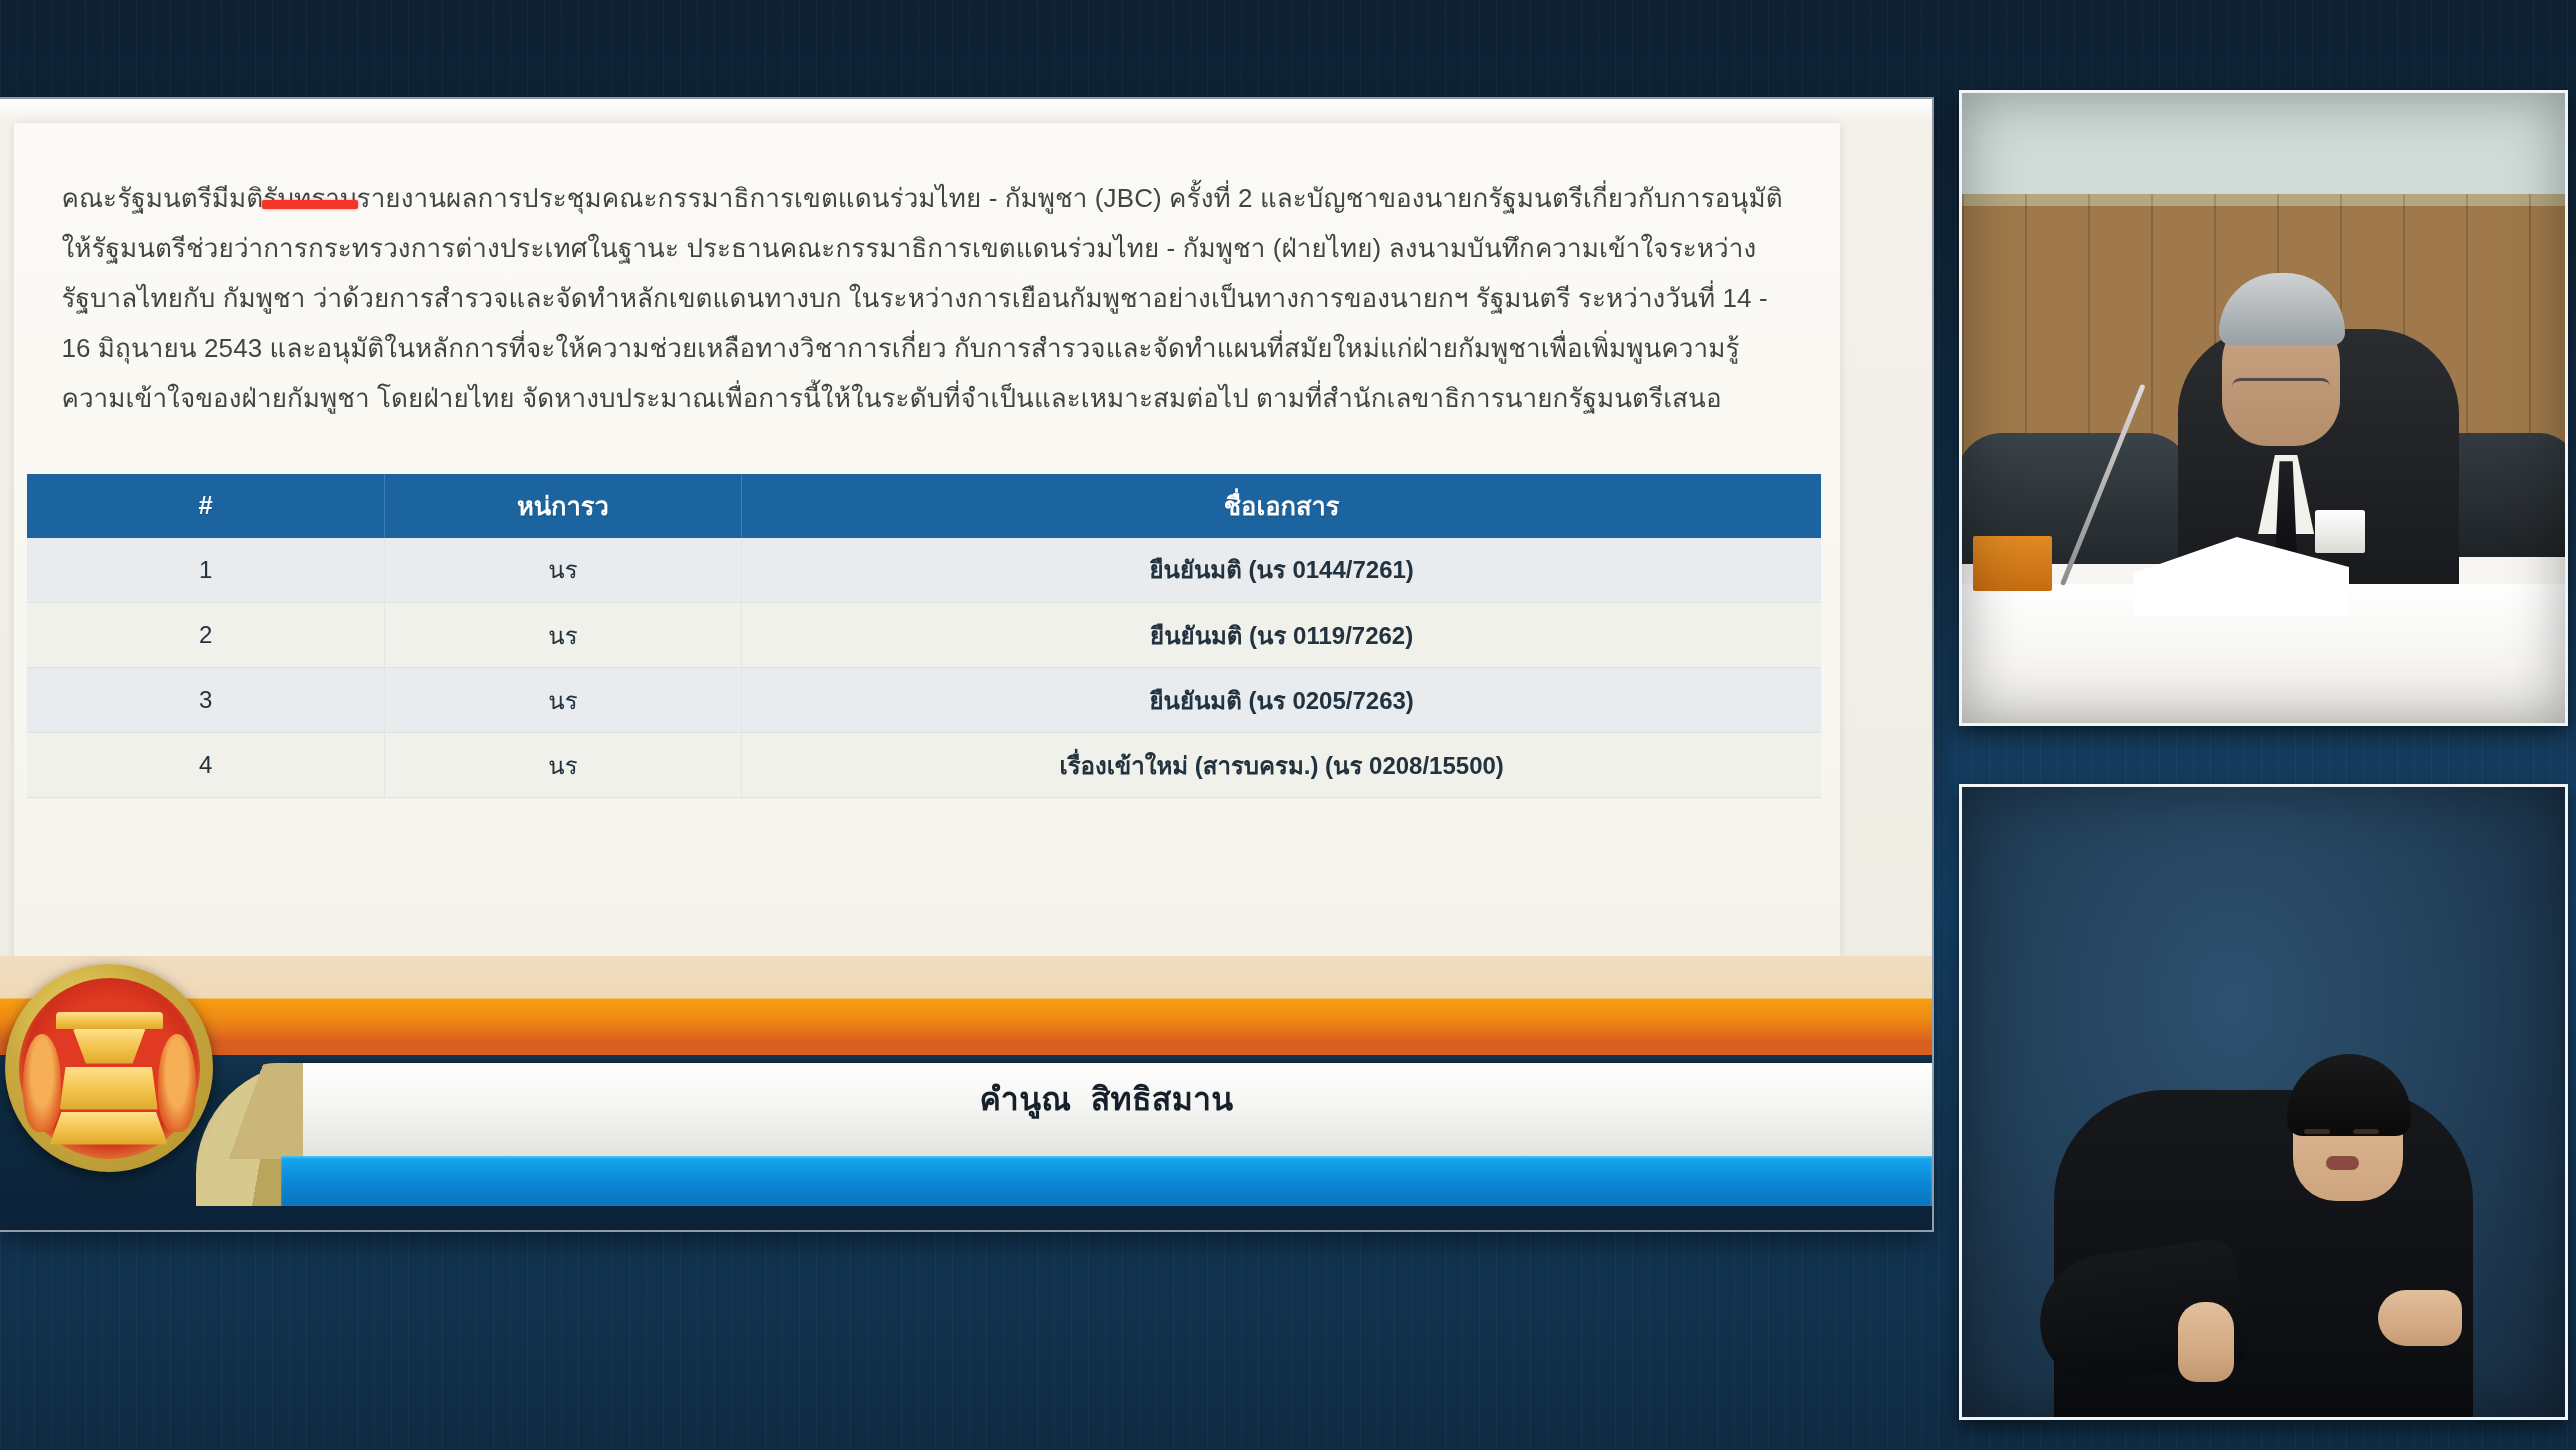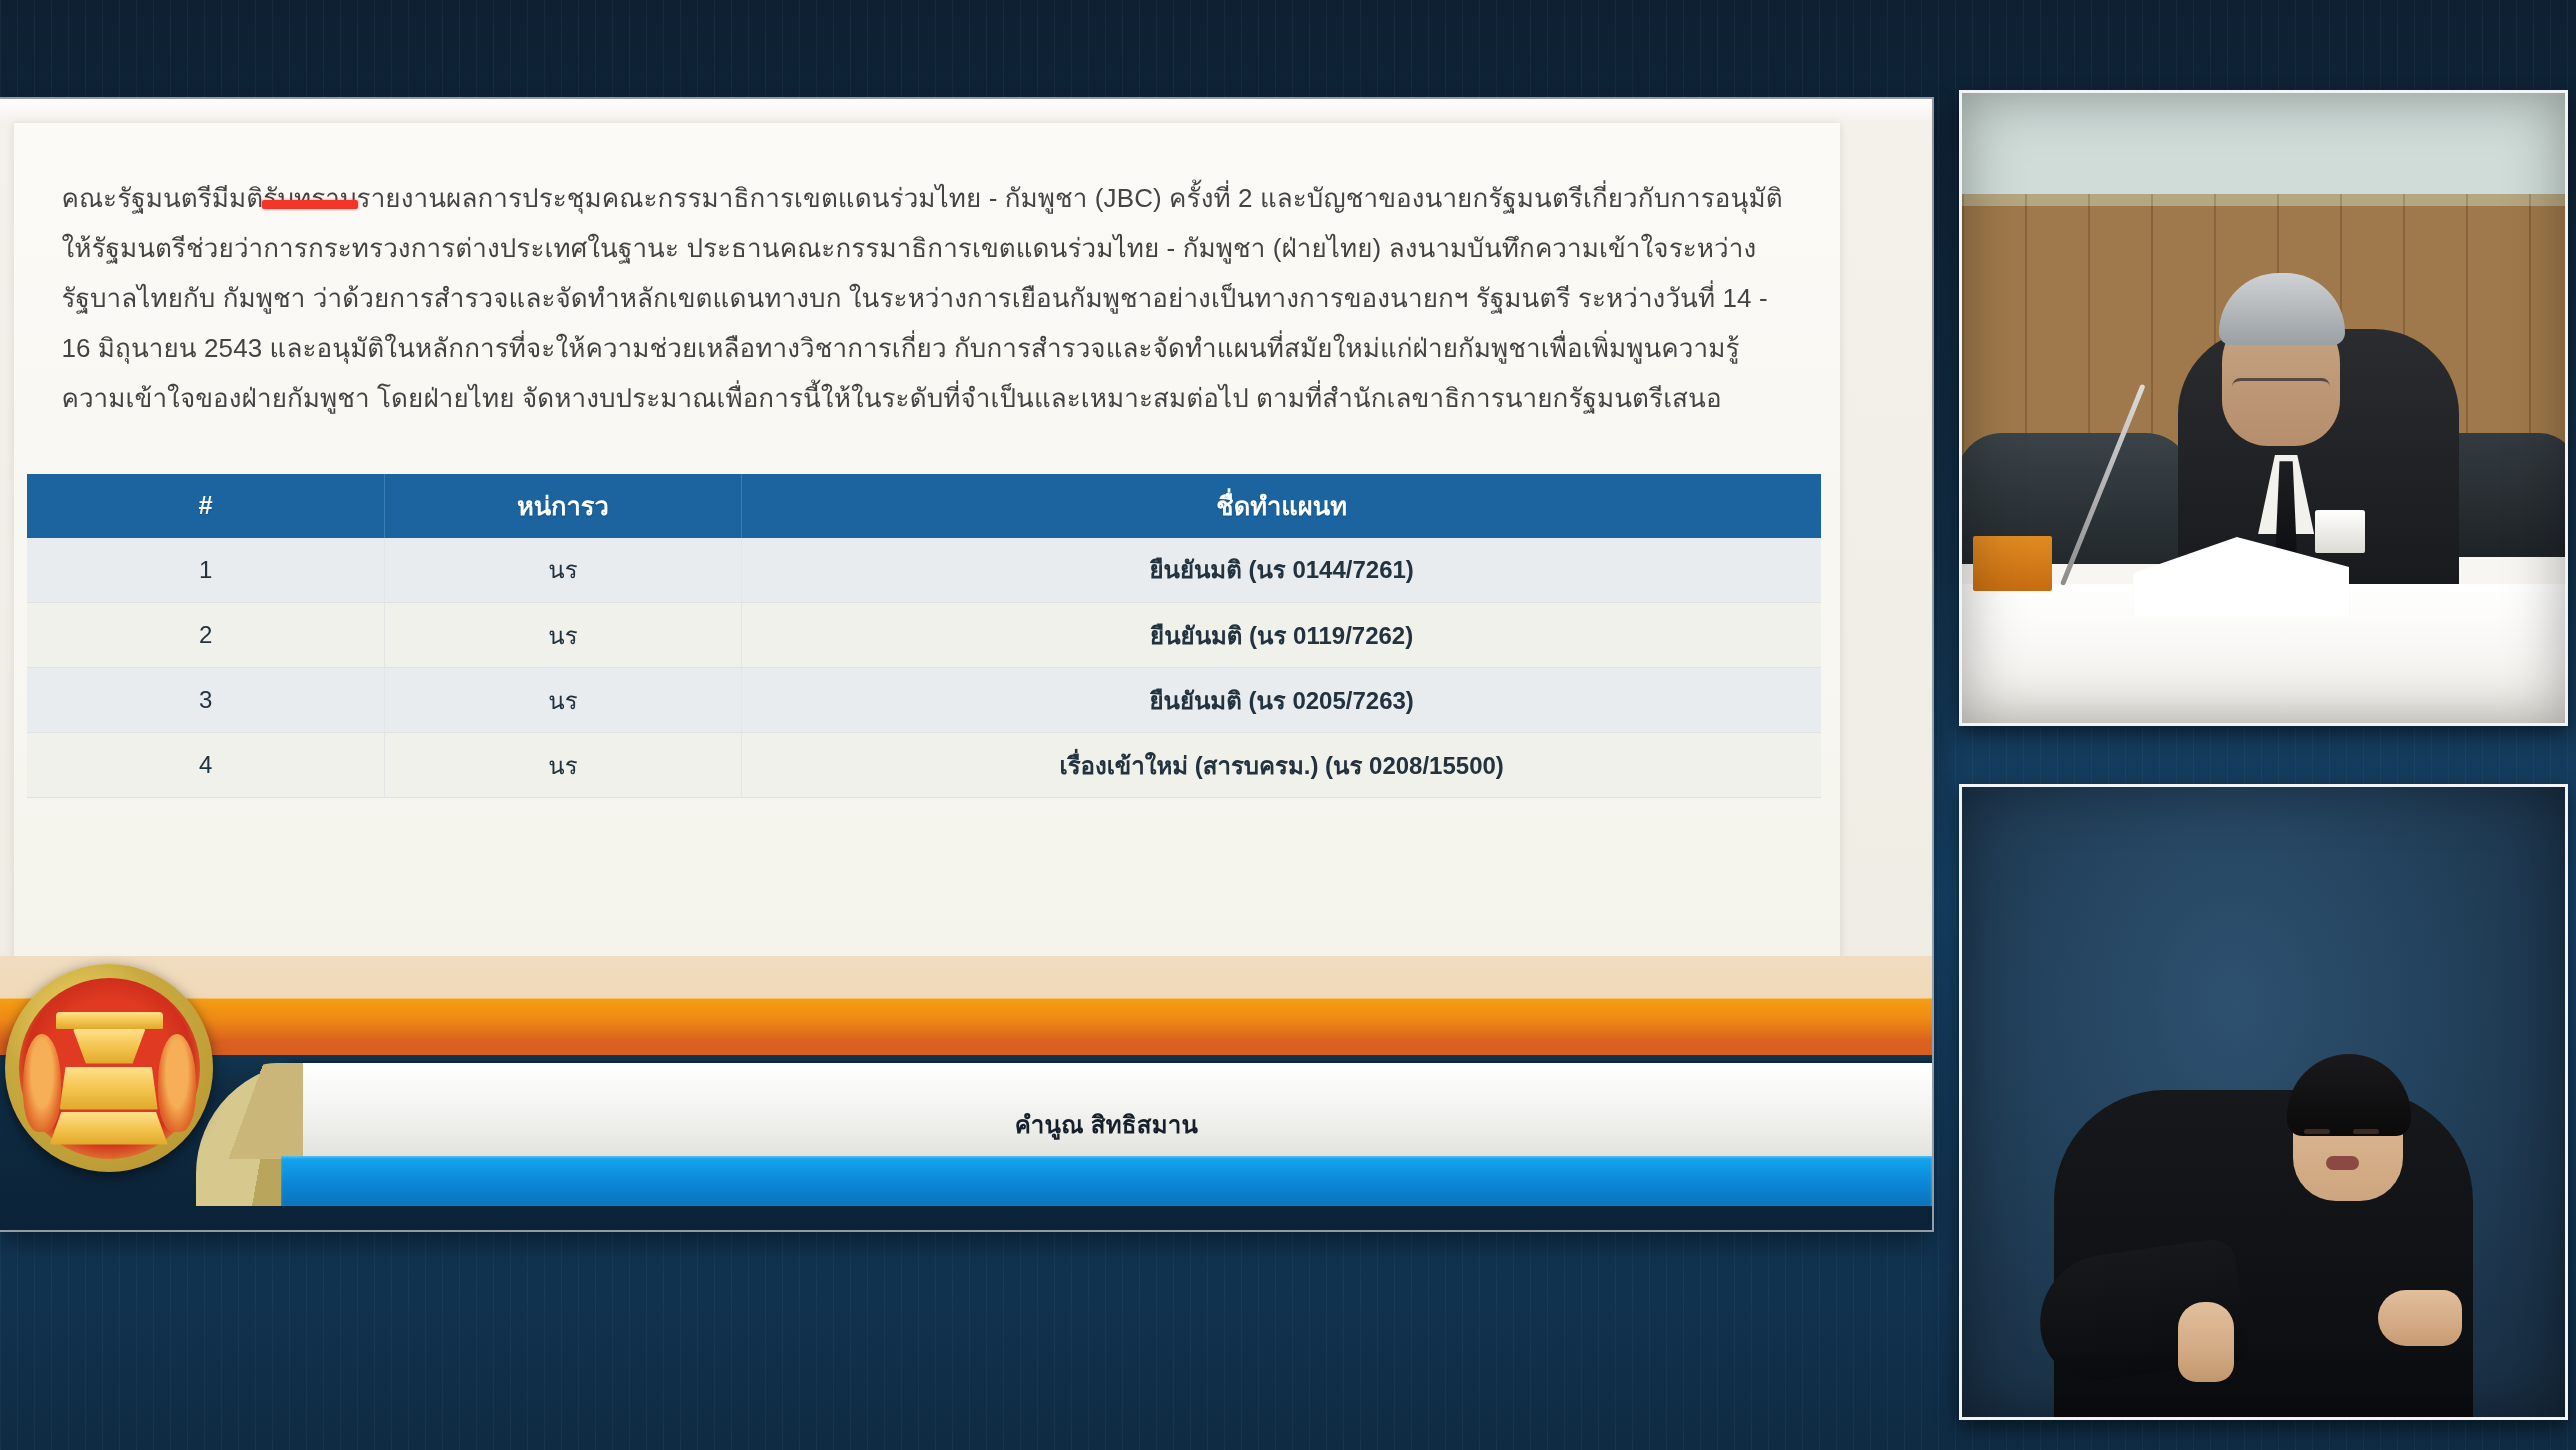--- a/index.html
+++ b/index.html
@@ -116,25 +116,25 @@
     position:absolute; left:281px; bottom:23.6px; width:1651px; height:50px;
     background:linear-gradient(180deg,#14a7ef 0%,#0b86d6 55%,#0b74bd 100%);
     box-shadow:inset 0 1.3px 2.6px rgba(255,255,255,.35);
   }
   #lt-gold-wedge{
     position:absolute; left:196px; bottom:23.6px; width:131px; height:143px;
     background:linear-gradient(100deg,#d7c98e 0 52%, #b9a55c 52% 100%);
     border-top-left-radius:111px;
   }
   #speaker-name{
-    position:absolute; left:281px; bottom:60px; width:1651px; height:92px;
+    position:absolute; left:281px; bottom:86px; width:1651px; height:92px;
     display:flex; align-items:center; justify-content:center;
-    font-size:24px; color:#16202a; font-weight:700;
+    font-size:32px; color:#16202a; font-weight:700;
     letter-spacing:0.3px;
-    font-family:Liberation Sans, sans-serif;
+    font-family:Liberation Mono, monospace;
   }
   #speaker-role{
     position:absolute; left:281px; bottom:25px; width:1651px; height:47px;
     display:flex; align-items:center; justify-content:center;
     font-size:26px; color:#ffffff; font-weight:600;
     text-shadow:0 0.7px 2px rgba(0,0,0,.35);
     font-family:"Liberation Sans","DejaVu Sans",sans-serif;
   }
 
   
@@ -320,21 +320,21 @@
     <table id="doc-table">
       <colgroup>
           <col class="c1">
           <col class="c2">
           <col class="c3">
         </colgroup>
       <thead>
         <tr>
           <th>#</th>
           <th>หน่การว</th>
-          <th>ชื่ดทำแผนท</th>
+          <th>ชื่อเอกสาร</th>
         </tr>
       </thead>
       <tbody>
         <tr>
           <td>1</td>
           <td>นร</td>
           <td class="docname">ยืนยันมติ (นร 0144/7261)</td>
         </tr>
         <tr>
           <td>2</td>

